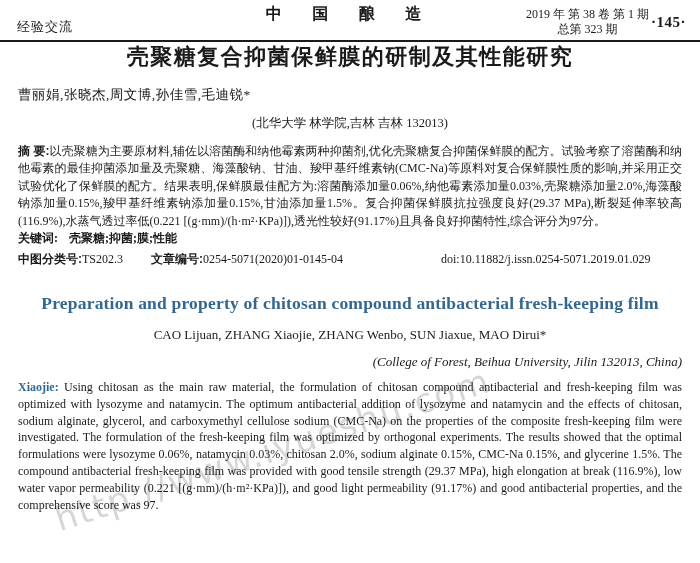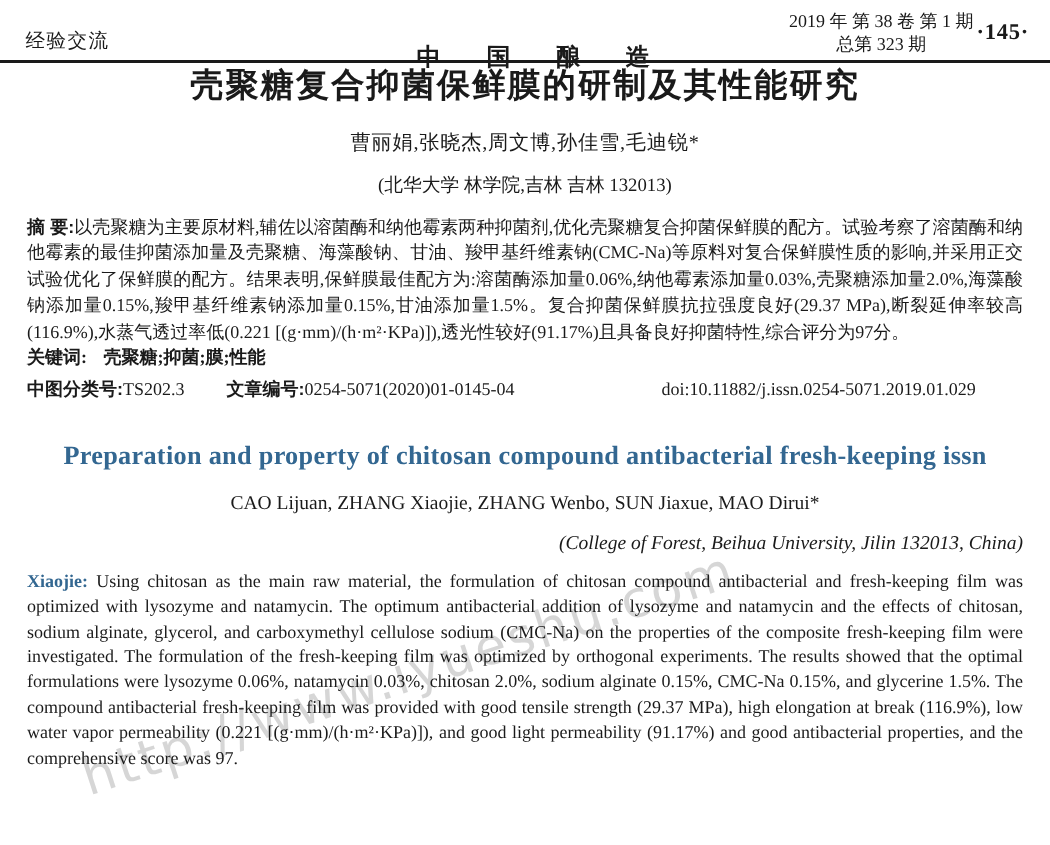--- a/index.html
+++ b/index.html
@@ -11,36 +11,36 @@
   .page { position:relative; width:700px; height:563px; overflow:hidden; background:#fff; }
 
   
   .hdr {
     position:relative; height:42px; padding:4px 14px 3px 17px;
     border-bottom:2px solid #1a1a1a;
     display:flex; align-items:flex-end; justify-content:space-between;
   }
   .hdr-left { font-size:13px; letter-spacing:1px; padding-bottom:1px; }
   .hdr-center {
-    position:absolute; left:50%; top:28px; transform:translateX(-50%);
+    position:absolute; left:50%; top:4px; transform:translateX(-50%);
     font-family:"Liberation Sans","DejaVu Sans",sans-serif;
-    font-size:16px; font-weight:700; letter-spacing:13px; white-space:nowrap;margin-left:12px;
+    font-size:16px; font-weight:700; letter-spacing:13px; white-space:nowrap;
   }
   .hdr-right { display:flex; align-items:center; gap:2px; }
   .issue { text-align:center; font-size:12px; line-height:15px; white-space:nowrap; }
   .pageno { font-size:15px; font-weight:700; letter-spacing:0.5px; }
 
   
   .main { position:relative; z-index:1; padding:0 18px; }
   .title-cn {
     text-align:center;
     font-family:"Liberation Sans","DejaVu Sans",sans-serif;
     font-size:22px; font-weight:700; letter-spacing:1.5px;
   }
-  .authors-cn { margin-top:14px; text-align:center; font-size:13.5px; letter-spacing:0.5px; }
+  .authors-cn { margin-top:14px; text-align:left; font-size:13.5px; letter-spacing:0.5px; }
   .affil-cn   { margin-top:11px; text-align:center; font-size:12.5px; }
 
   .abstract-cn { margin-top:11px; font-size:12px; line-height:17.4px; text-align:justify; }
   .lbl-cn { font-weight:700; font-family:"Liberation Sans","DejaVu Sans",sans-serif; }
   .keywords-cn { font-size:12px; line-height:17px; font-weight:700; }
   .keywords-cn .lbl-cn { margin-right:11px;font-family:Liberation Serif, serif; }
 
   .meta-row { display:flex; margin-top:4px; font-size:12px; line-height:16px; white-space:nowrap; }
   .meta-item-1 { width:133px; }
   .meta-item-2 { width:290px; }
@@ -96,21 +96,21 @@
 
     <p class="keywords-cn"><b class="lbl-cn">关键词:</b><span>壳聚糖;抑菌;膜;性能</span></p>
 
     <div class="meta-row">
       <span class="meta-item-1"><b class="lbl-cn">中图分类号:</b><span>TS202.3</span></span>
       <span class="meta-item-2"><b class="lbl-cn">文章编号:</b><span>0254-5071(2020)01-0145-04</span></span>
       <span class="meta-item-3"><span>doi:</span><span>10.11882/j.issn.0254-5071.2019.01.029</span></span>
     </div>
 
 
-    <h2 class="title-en">Preparation and property of chitosan compound antibacterial fresh-keeping issn</h2>
+    <h2 class="title-en">Preparation and property of chitosan compound antibacterial fresh-keeping film</h2>
     <div class="authors-en">CAO Lijuan, ZHANG Xiaojie, ZHANG Wenbo, SUN Jiaxue, MAO Dirui*</div>
     <div class="affil-en">(College of Forest, Beihua University, Jilin 132013, China)</div>
 
     <p class="abstract-en"><b class="blue-lbl">Xiaojie:</b>
       <span>Using chitosan as the main raw material, the formulation of chitosan compound antibacterial and fresh-keeping film was optimized with lysozyme and natamycin. The optimum antibacterial addition of lysozyme and natamycin and the effects of chitosan, sodium alginate, glycerol, and carboxymethyl cellulose sodium (CMC-Na) on the properties of the composite fresh-keeping film were investigated. The formulation of the fresh-keeping film was optimized by orthogonal experiments. The results showed that the optimal formulations were lysozyme 0.06%, natamycin 0.03%, chitosan 2.0%, sodium alginate 0.15%, CMC-Na 0.15%, and glycerine 1.5%. The compound antibacterial fresh-keeping film was provided with good tensile strength (29.37 MPa), high elongation at break (116.9%), low water vapor permeability (0.221 [(g·mm)/(h·m²·KPa)]), and good light permeability (91.17%) and good antibacterial properties, and the comprehensive score was 97.</span></p>
 
   </div>
 </div>
 
 </body></html>

